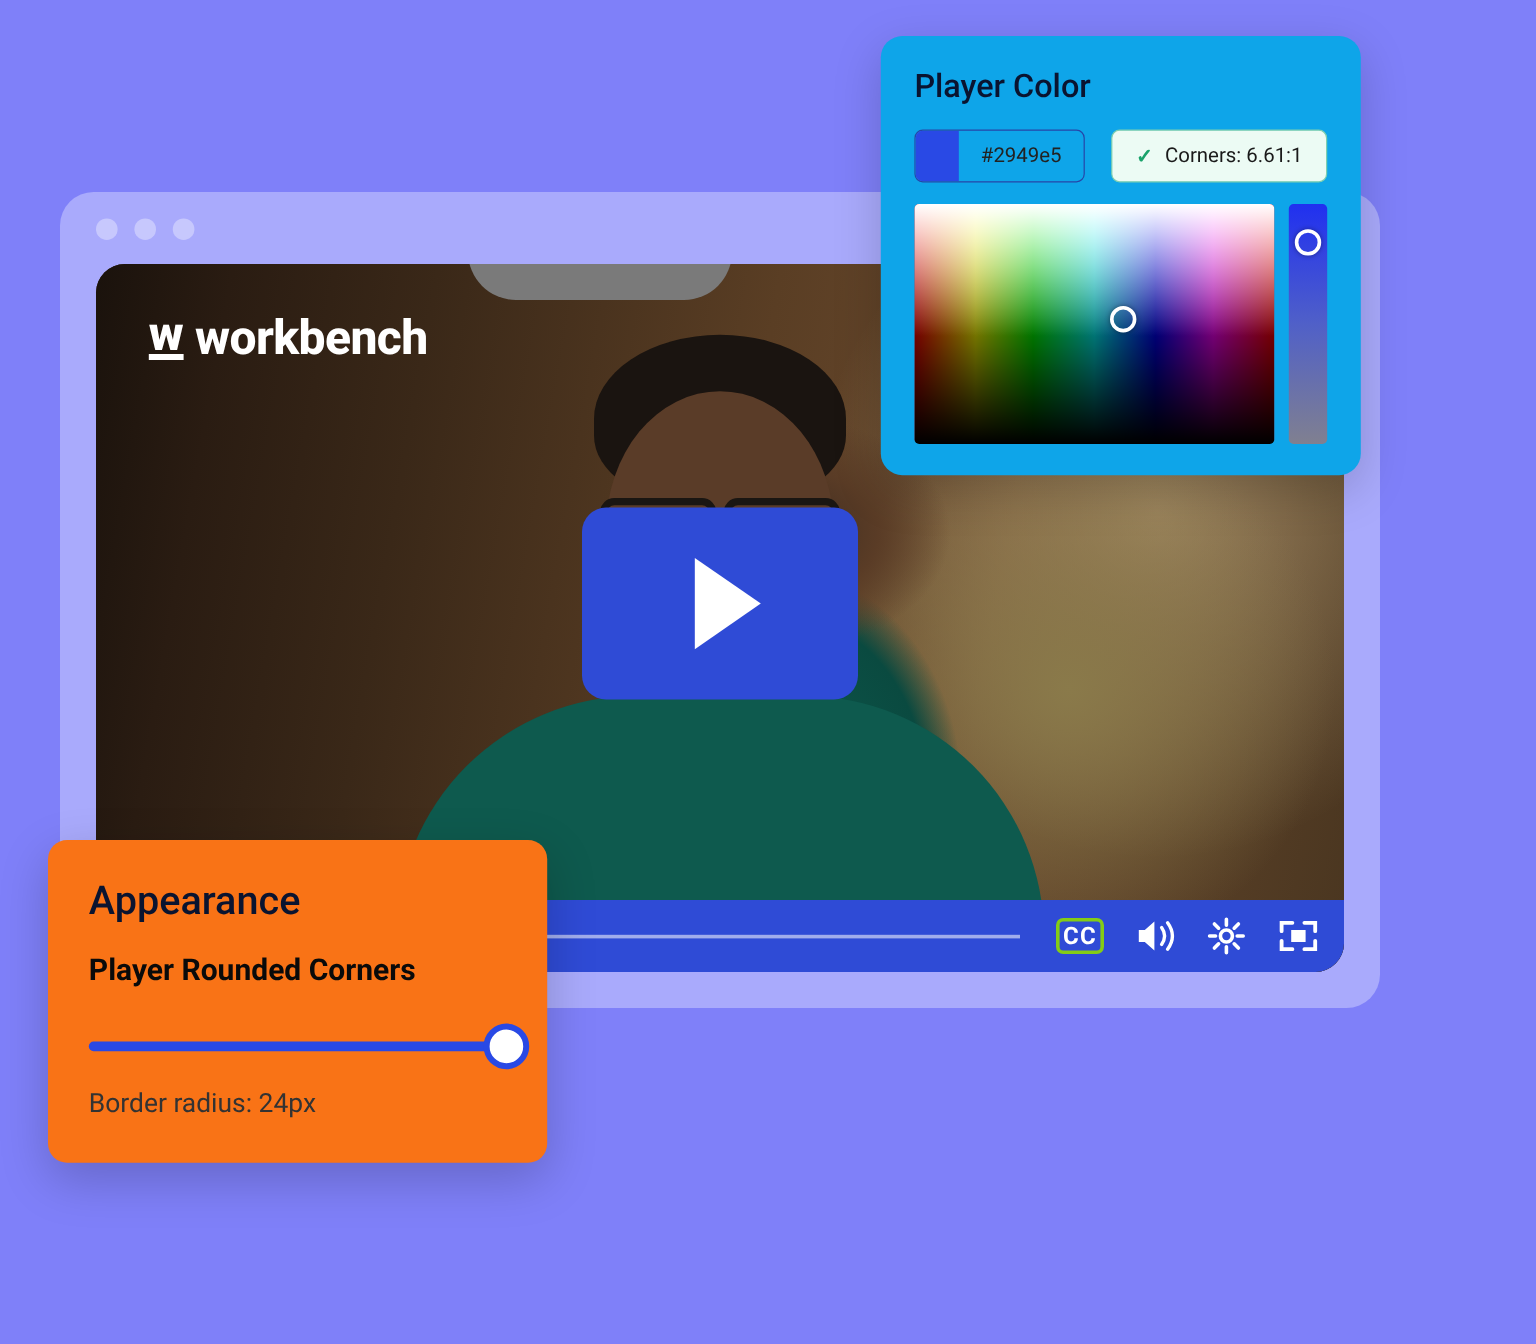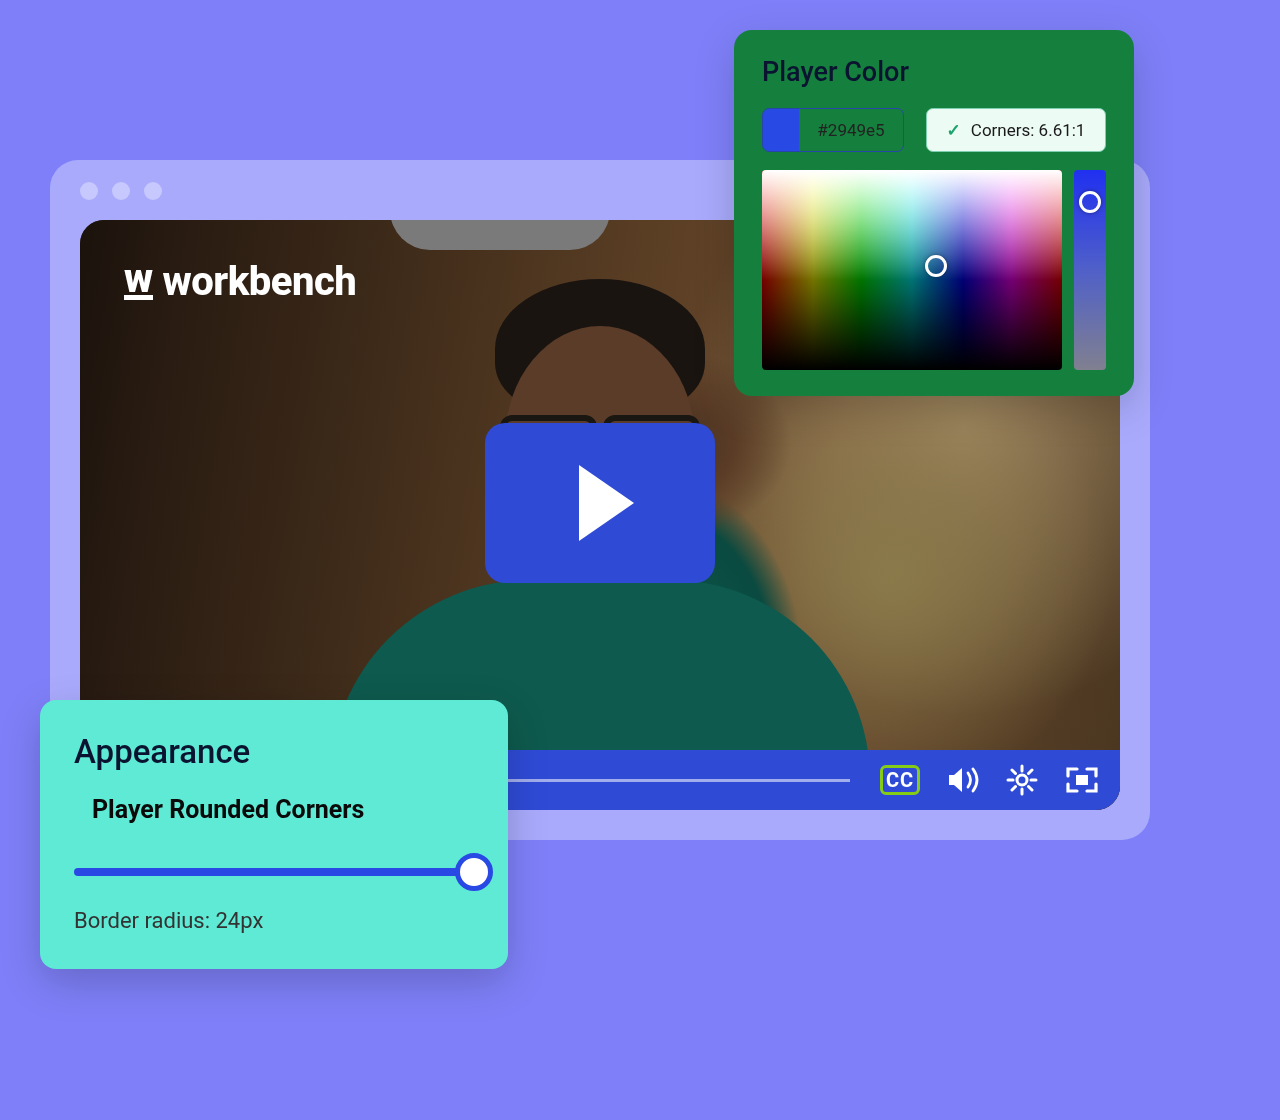--- a/index.html
+++ b/index.html
@@ -173,21 +173,21 @@
     font-size: 20px; font-weight: 700;
     letter-spacing: 1px;
   }
 
   
   .color-panel {
     position: absolute;
     right: 146px;
     top: 30px;
     width: 400px;
-    background: #15803d;
+    background: #0ea5e9;
     border-radius: 18px;
     padding: 26px 28px;
     box-shadow: 0 12px 40px rgba(0,0,0,0.18);
   }
   .panel-title {
     font-size: 27px;
     color: #0a1430;
     font-weight: 500;
     margin-bottom: 20px;
   }
@@ -276,38 +276,37 @@
     border-radius: 50%;
     transform: translate(-50%, -50%);
     box-shadow: 0 0 4px rgba(0,0,0,0.4);
   }
 
   
   .appearance-panel {
     position: absolute;
     left: 40px;
     top: 700px;
-    width: 468px;
-    background: #5eead4;
+    width: 416px;
+    background: #f97316;
     border-radius: 16px;
     padding: 32px 34px 36px;
     box-shadow: 0 14px 42px rgba(0,0,0,0.20);
   }
   .appearance-title {
     font-size: 33px;
     color: #0a1430;
     font-weight: 500;
     margin-bottom: 24px;
   }
   .subheading {
     font-size: 25px;
     font-weight: 700;
     color: #0a0a0a;
     margin-bottom: 28px;
-    margin-left: 18px;
   }
   .slider {
     position: relative;
     height: 40px;
     margin-bottom: 16px;
   }
   .slider-track {
     position: absolute;
     left: 0; right: 0; top: 50%;
     height: 8px;

